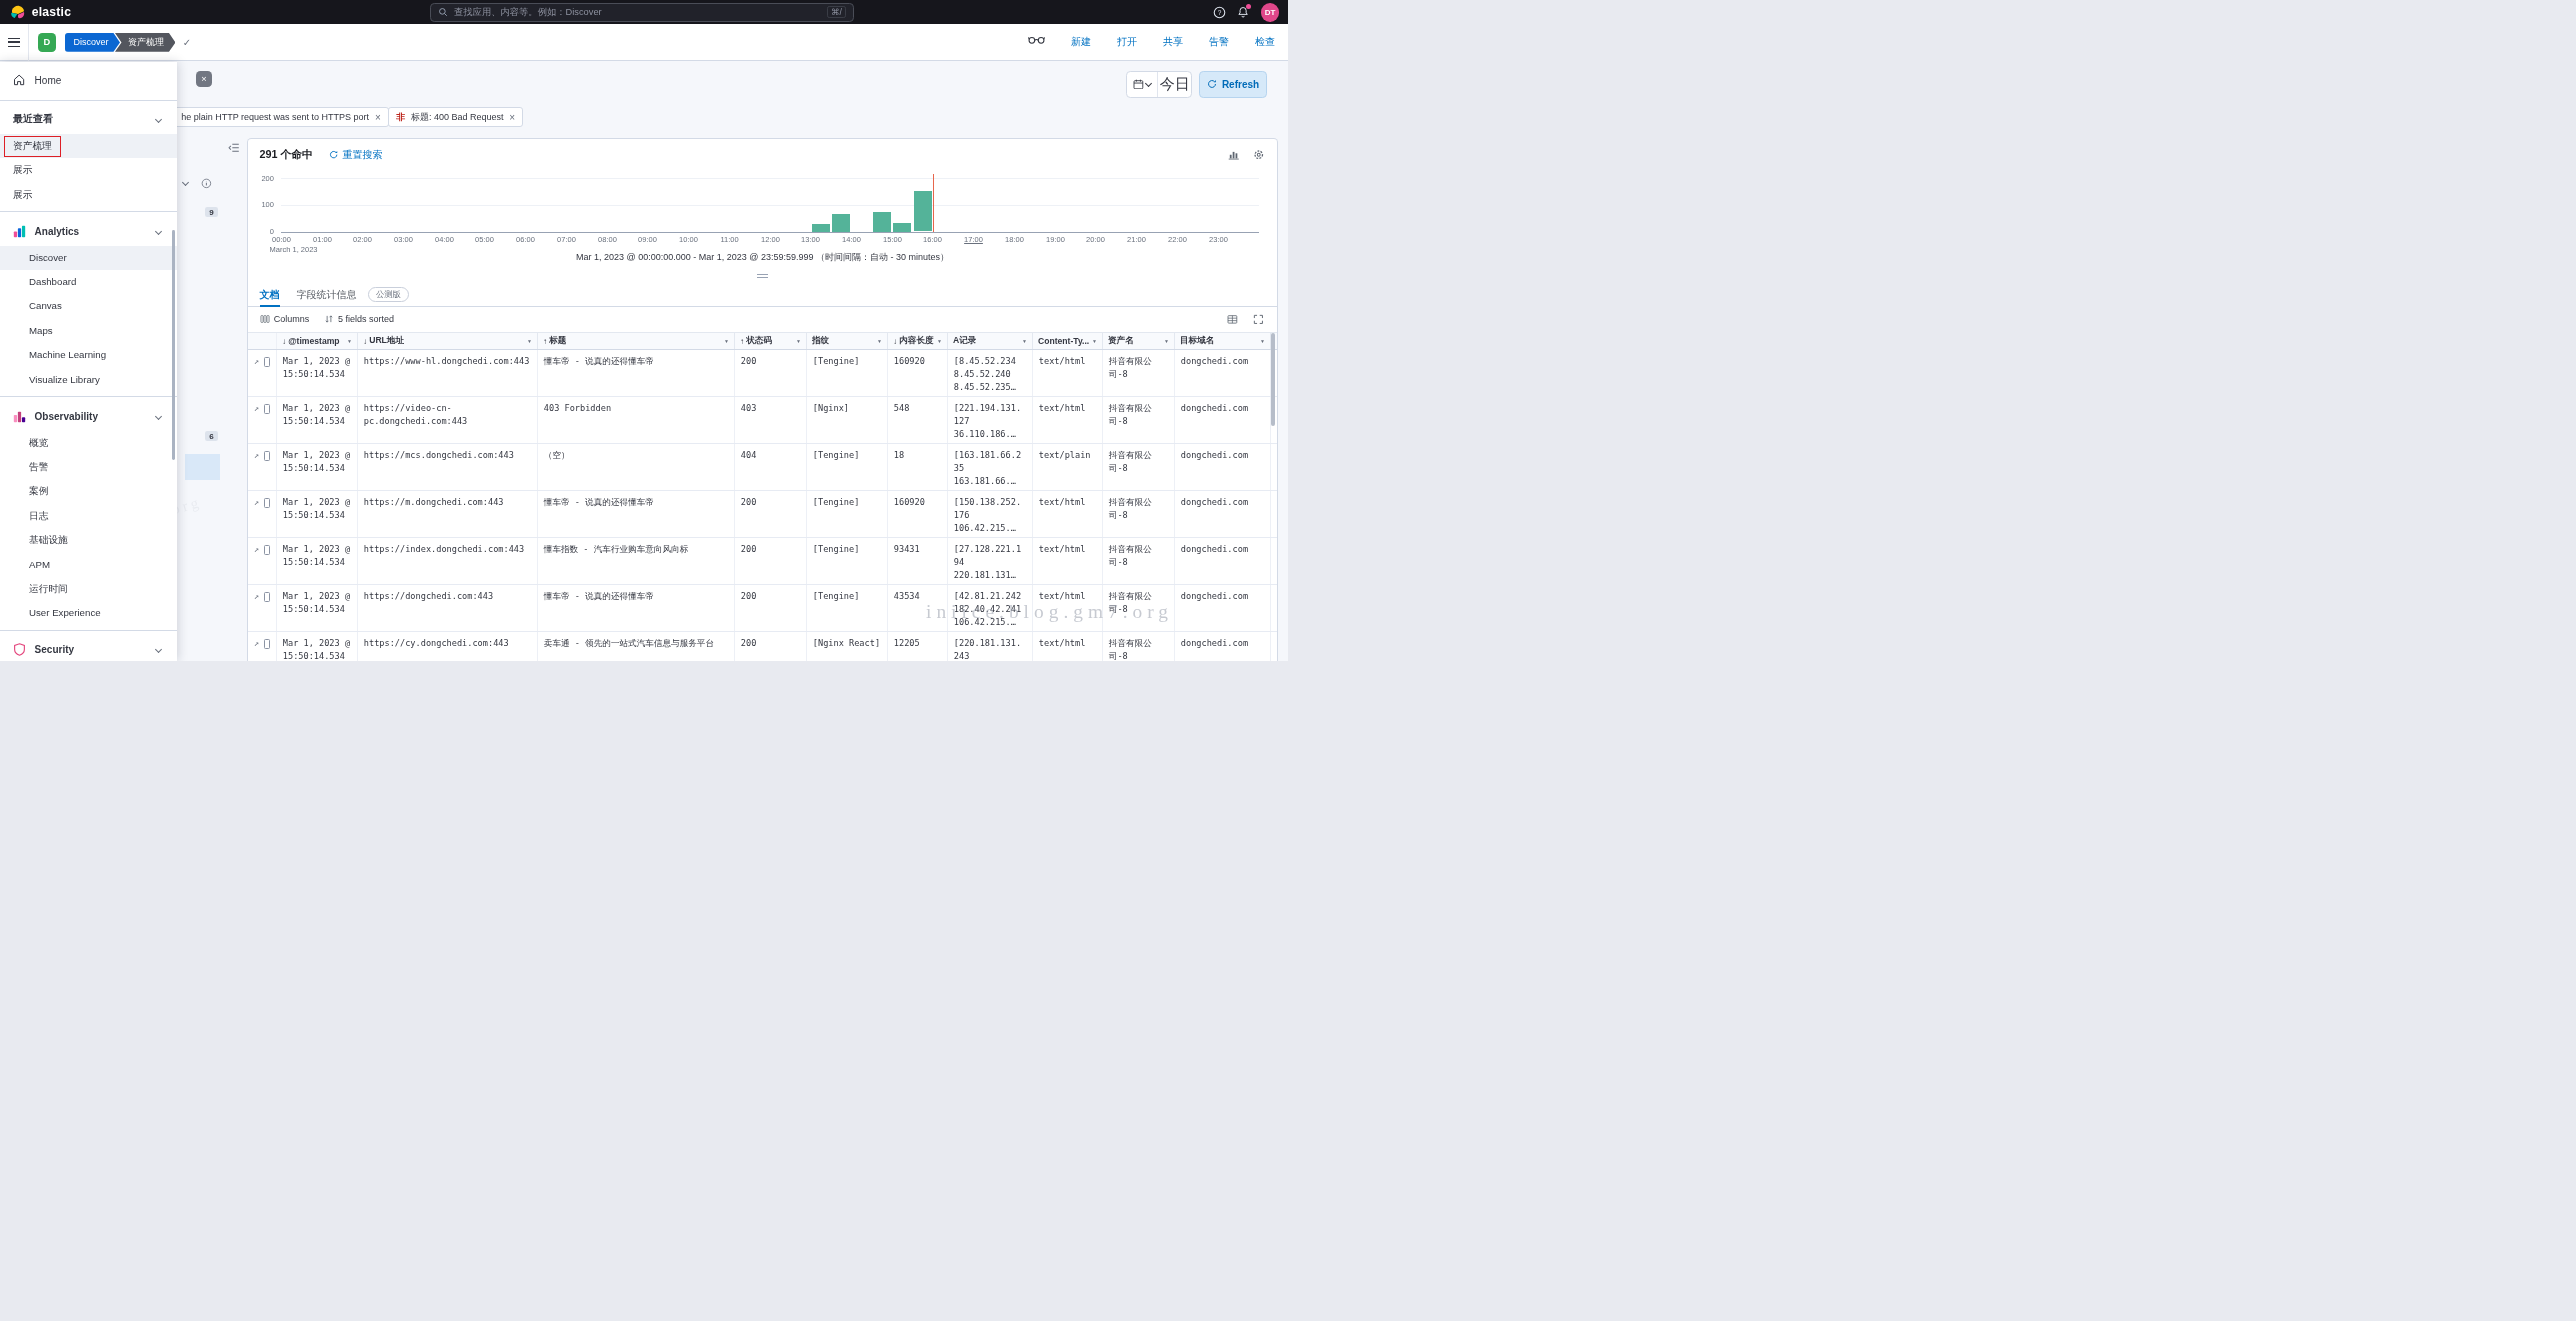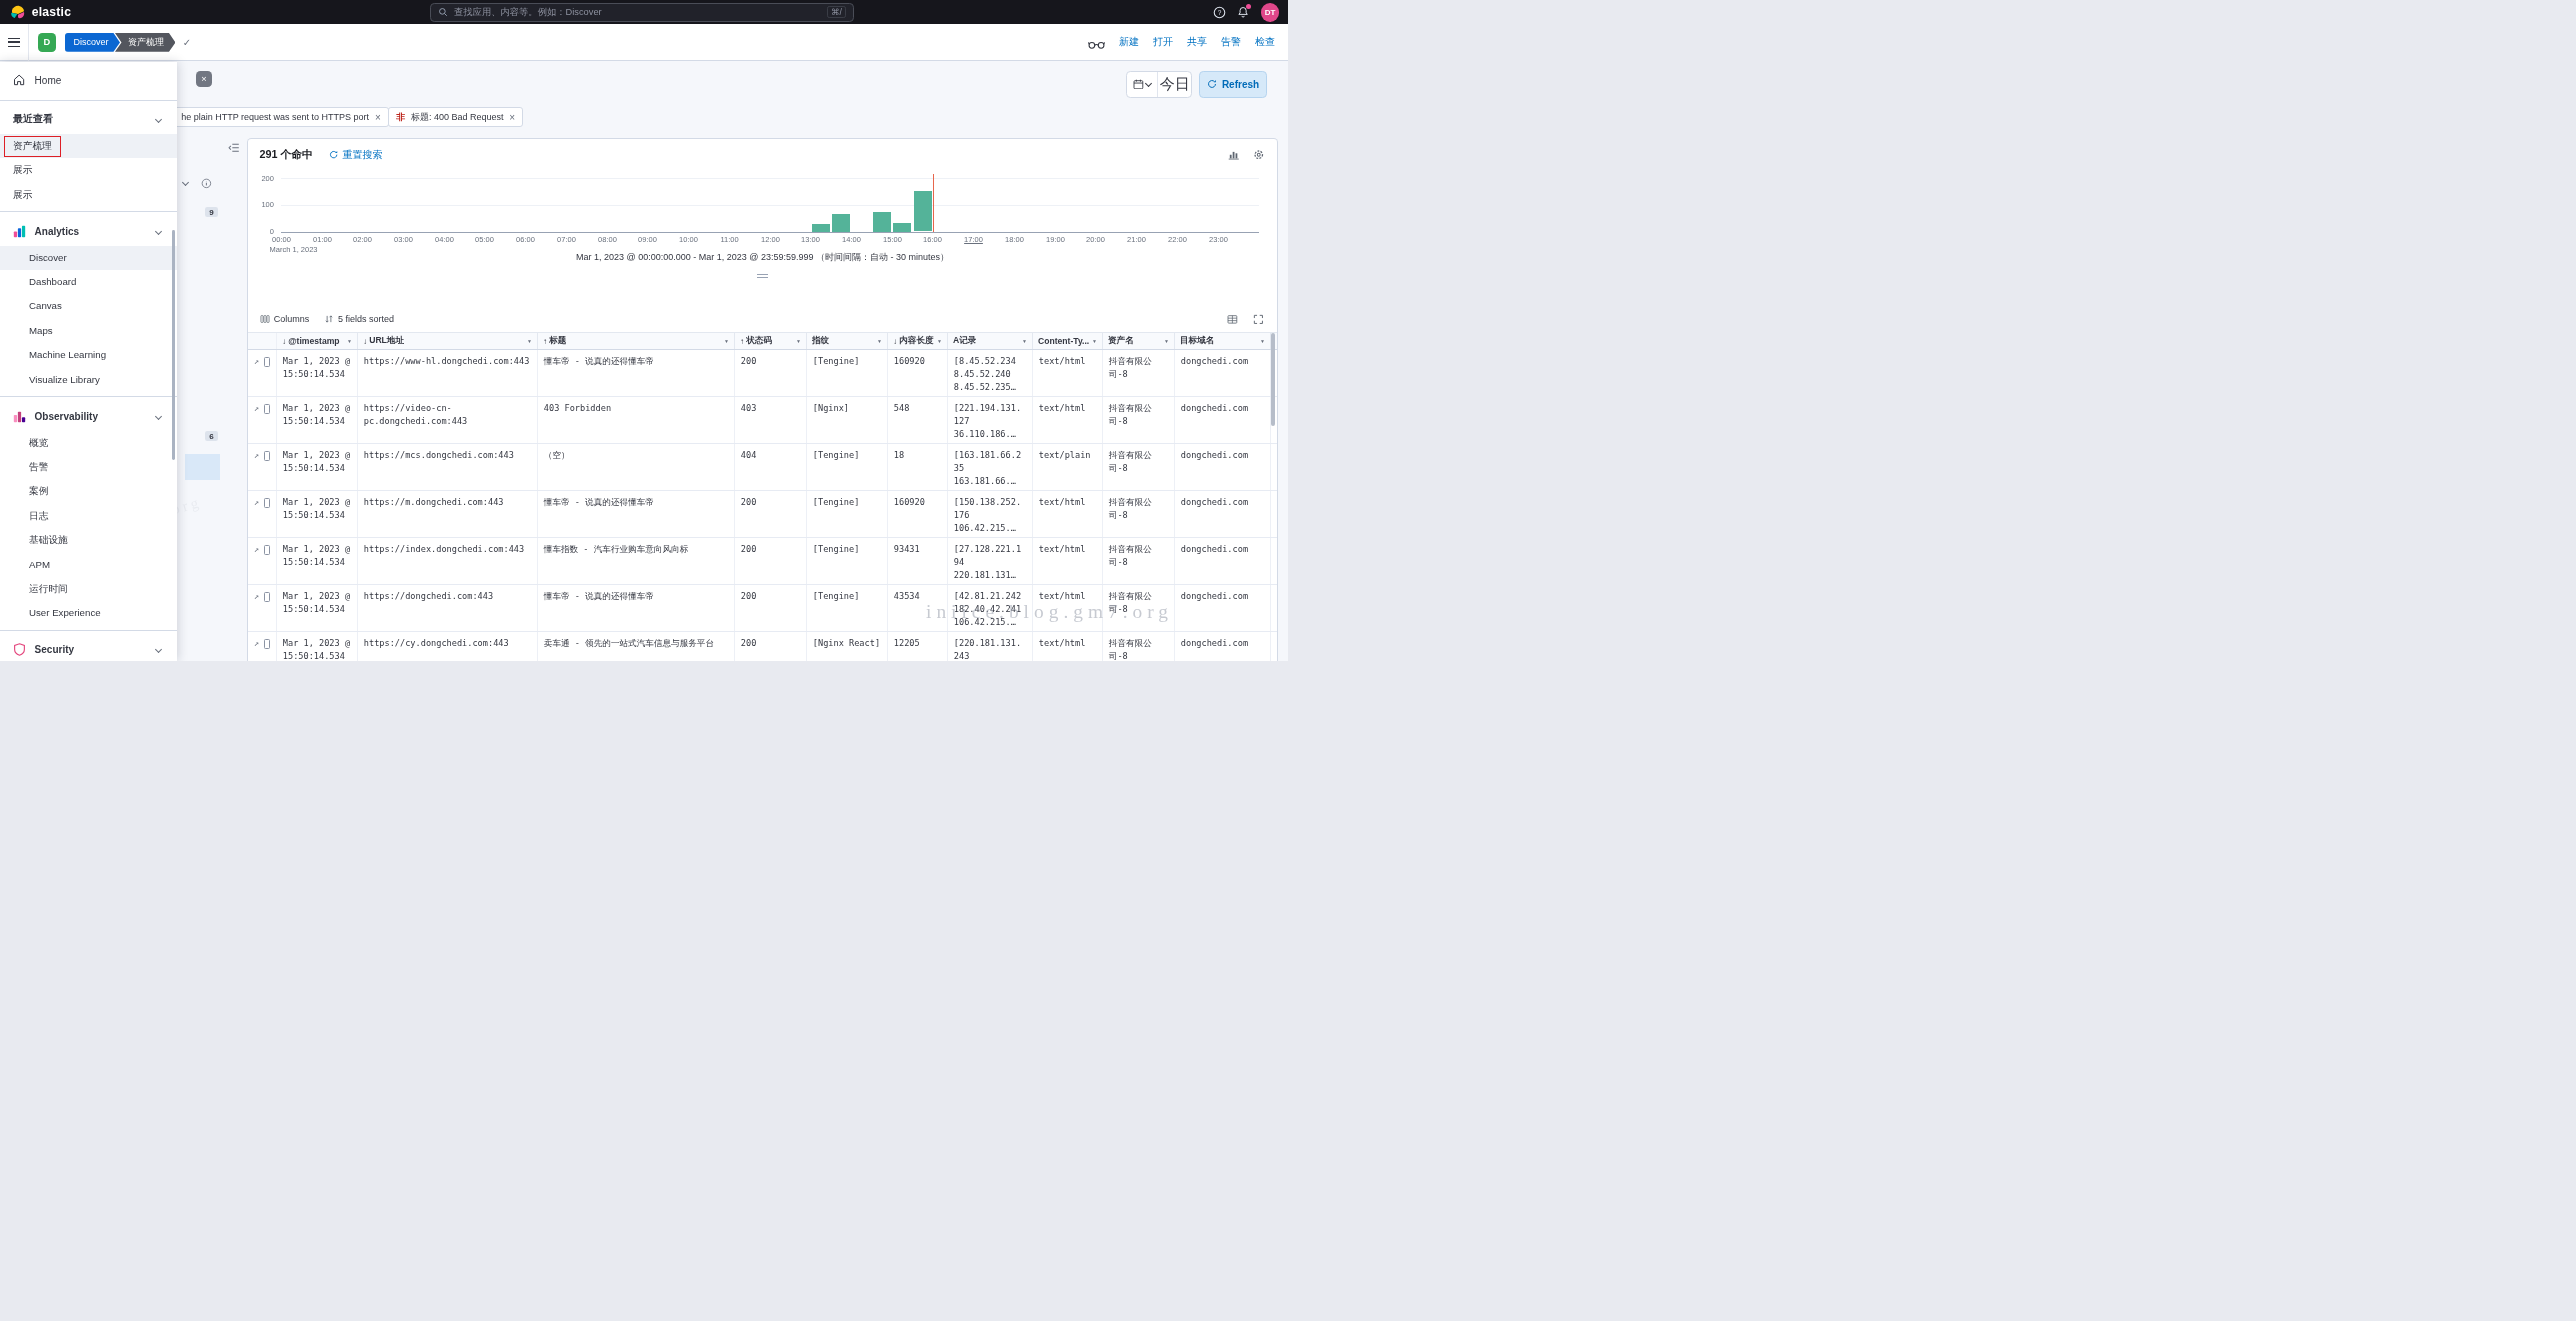--- a/index.html
+++ b/index.html
@@ -28,21 +28,21 @@
   .menu-btn{width:29px;height:37px;display:flex;align-items:center;justify-content:center;cursor:pointer;border-right:0.7px solid #e3e7ef;}
   .menu-btn span{display:block;width:11.5px;height:8.6px;border-top:1.4px solid #343741;border-bottom:1.4px solid #343741;position:relative;}
   .menu-btn span::after{content:"";position:absolute;left:0;top:2.2px;width:11.5px;height:1.4px;background:#343741;}
   .space-badge{width:18.7px;height:18.7px;border-radius:4.3px;margin-left:8.6px;display:flex;align-items:center;justify-content:center;
     color:#fff;font-weight:bold;font-size:9.3px;cursor:pointer;}
   .crumbs{display:flex;align-items:center;margin-left:8.6px;}
   .crumb{height:18.7px;line-height:18.7px;font-size:9px;color:#fff;padding:0 11.5px 0 8.6px;cursor:pointer;white-space:nowrap;}
   .crumb1{clip-path:polygon(0 0,calc(100% - 6.5px) 0,100% 50%,calc(100% - 6.5px) 100%,0 100%);border-radius:2.9px 0 0 2.9px;z-index:2;}
   .crumb2{clip-path:polygon(0 0,calc(100% - 6.5px) 0,100% 50%,calc(100% - 6.5px) 100%,0 100%,6.5px 50%);margin-left:-5px;padding-left:13px;}
   .saved-check{color:#69707d;font-size:10px;margin-left:7.2px;}
-  .toolbar-right{margin-left:auto;display:flex;align-items:flex-end;gap:14px;padding-right:13px;}
+  .toolbar-right{margin-left:auto;display:flex;align-items:flex-start;gap:26px;padding-right:13px;}
   .tb-link{font-size:10px;color:#0071c2;cursor:pointer;text-decoration:none;white-space:nowrap;}
   .glasses{display:inline-flex;cursor:pointer;}
 
   
   .page{position:absolute;left:0;top:62px;width:1288px;height:599px;background:#f5f7fb;z-index:1;}
 
   
   .kql-input{position:absolute;left:173px;top:8.6px;width:946px;height:27px;background:#fff;border:0.7px solid #d3dae6;
     border-radius:4.3px;display:flex;align-items:center;padding:0 10px;cursor:text;}
   .kql-ph{color:#8b93a3;font-size:10px;}
@@ -328,20 +328,25 @@
           <div class="bar" style="left: 584px; width: 17.5px; top: 75px; height: 17.5px; background: rgb(84, 179, 153);"></div>
           <div class="bar" style="left: 625px; width: 17.5px; top: 73px; height: 20px; background: rgb(84, 179, 153);"></div>
           <div class="bar" style="left: 645px; width: 17.5px; top: 84px; height: 9px; background: rgb(84, 179, 153);"></div>
           <div class="bar" style="left: 666px; width: 17.5px; top: 52px; height: 40px; background: rgb(84, 179, 153);"></div>
           <div class="now-line" style="left: 685px; top: 35px; height: 58px; background: rgb(231, 102, 76);"></div>
         </div>
 
       <div class="chart-caption">Mar 1, 2023 @ 00:00:00.000 - Mar 1, 2023 @ 23:59:59.999 （时间间隔：自动 - 30 minutes）</div>
       <div class="drag-handle"></div>
 
+      <div class="tabs">
+        <div class="tab active">文档</div>
+        <div class="tab">字段统计信息</div>
+        <div class="beta-badge">公测版</div>
+      </div>
 
       <div class="grid-toolbar">
         <div class="gt-btn">
           <span style="display:inline-flex;">
             <svg viewBox="0 0 16 16" width="10" height="10">
                 <rect x="1.5" y="2.5" width="3.4" height="11" rx="1" fill="none" stroke="#5d6570" stroke-width="1.2"></rect>
                 <rect x="6.3" y="2.5" width="3.4" height="11" rx="1" fill="none" stroke="#5d6570" stroke-width="1.2"></rect>
                 <rect x="11.1" y="2.5" width="3.4" height="11" rx="1" fill="none" stroke="#5d6570" stroke-width="1.2"></rect>
               </svg>
           </span>

